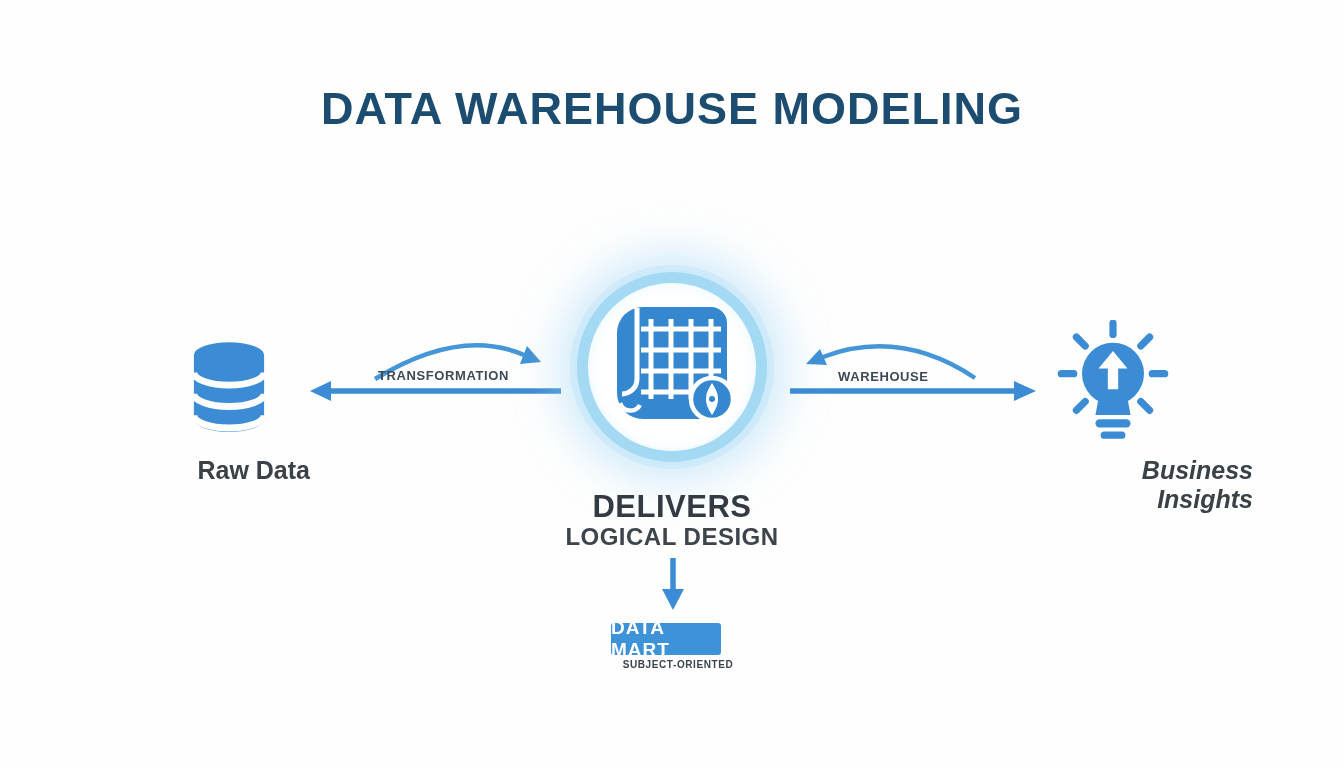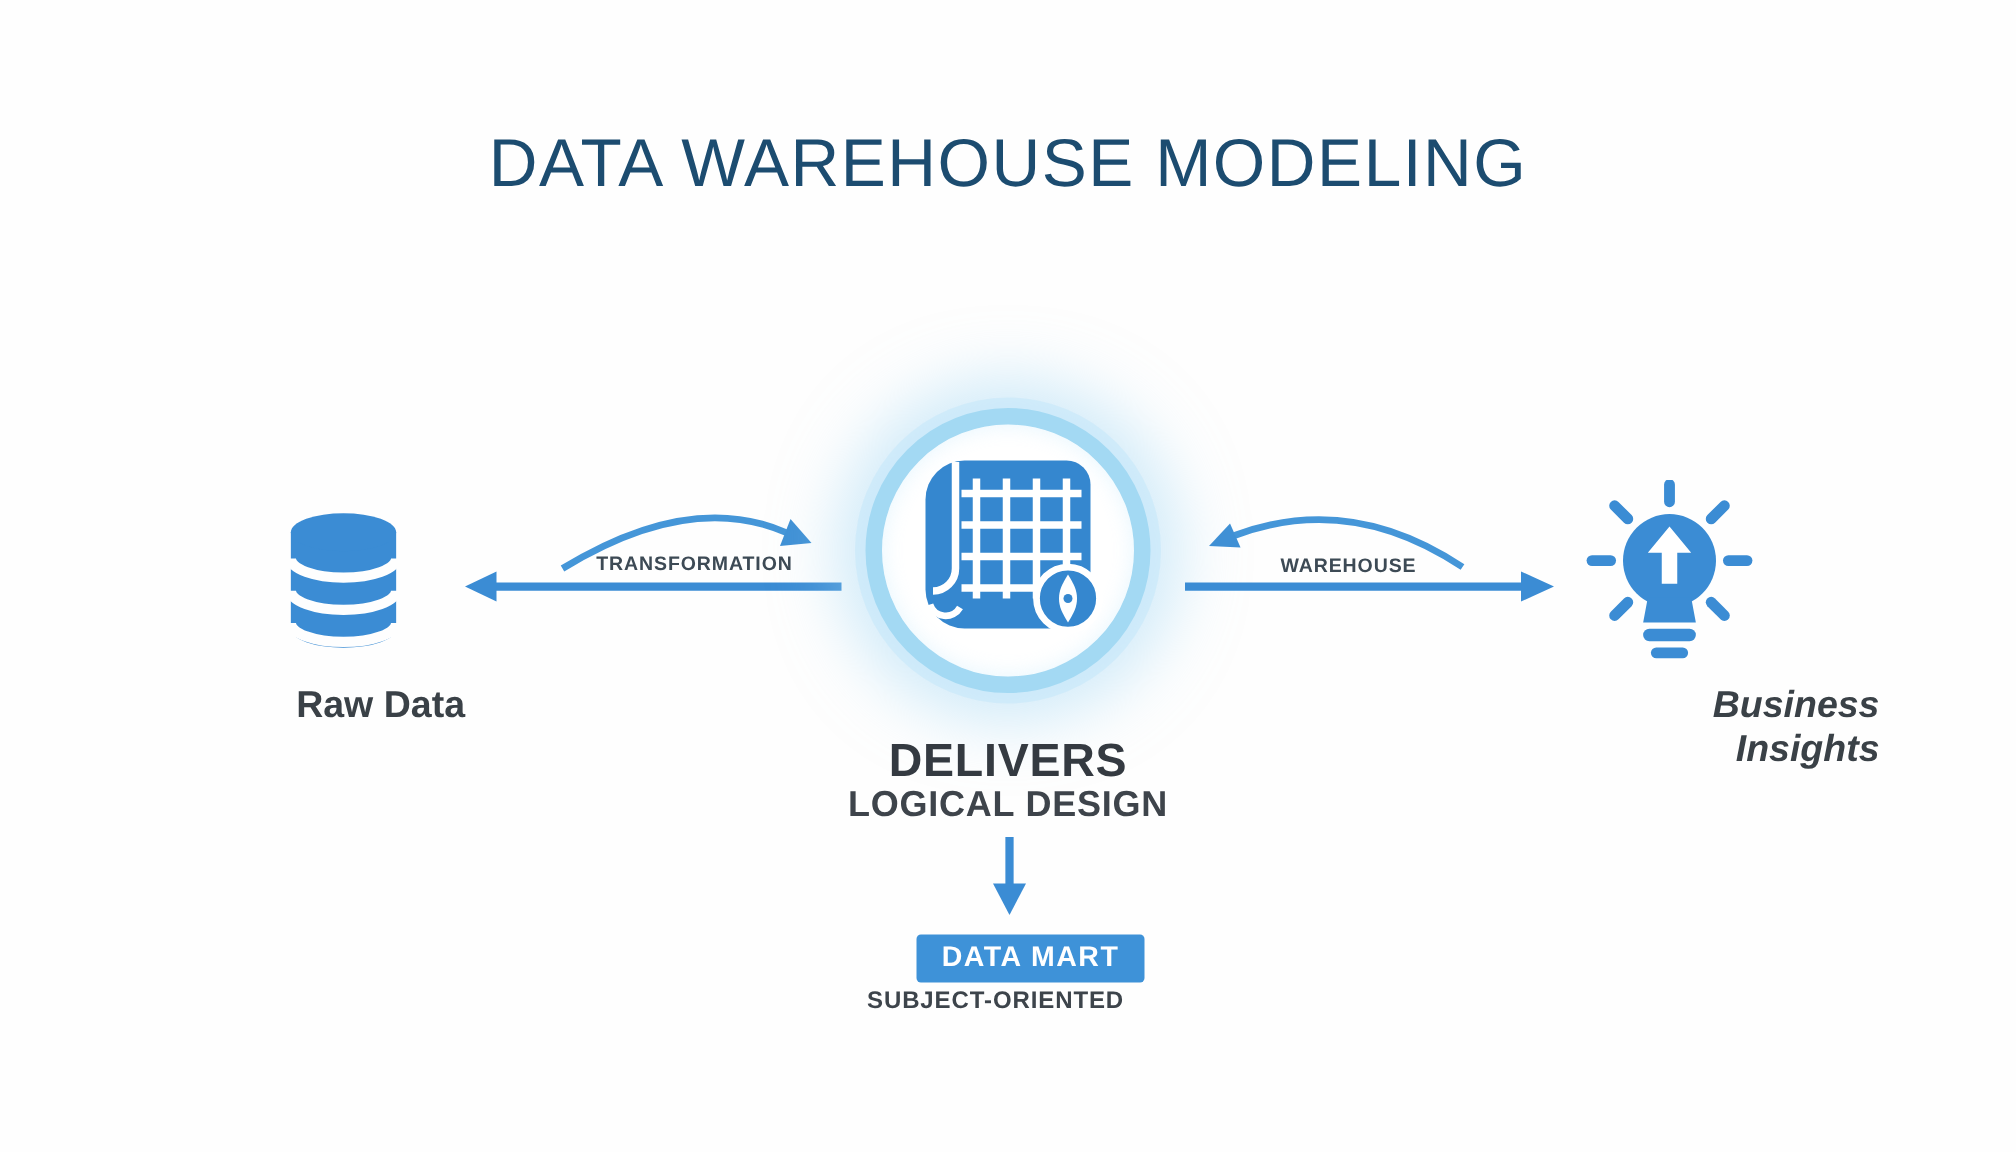--- a/index.html
+++ b/index.html
@@ -3,55 +3,55 @@
 <meta charset="utf-8">
 <style>
   html,body{margin:0;padding:0;background:#ffffff;}
   .stage{
     position:relative;width:1344px;height:768px;overflow:hidden;
     background:#fefefe;font-family:"Liberation Sans",sans-serif;
   }
   .abs{position:absolute;}
   .page-title{
     top:83px;left:0;width:1344px;text-align:center;
-    font-size:45px;font-weight:400;letter-spacing:1px;color:#1c4c70;
+    font-size:45px;font-weight:700;letter-spacing:1px;color:#1c4c70;
   }
   .node-label{
     text-align:right;font-size:25px;font-weight:600;color:#3a4147;
   }
   .connector-label{
-    text-align:center;font-size:13px;font-weight:700;color:#3d4a55;
+    font-size:13px;font-weight:700;color:#3d4a55;
     letter-spacing:0.6px;z-index:5;
   }
   .circle-node{
     left:577px;top:272px;width:168px;height:168px;border-radius:50%;
     background:#ffffff;border:11px solid #a3d9f3;
     box-shadow:0 0 0 7px rgba(190,228,250,.45),
                0 0 42px 20px rgba(166,217,246,.5),
                inset 0 0 14px rgba(200,235,252,.45);
     display:flex;align-items:center;justify-content:center;
   }
   .center-heading{
     left:472px;top:489px;width:400px;text-align:center;
     font-size:31px;font-weight:800;letter-spacing:0.5px;color:#343a41;
   }
   .center-subheading{
     left:472px;top:523px;width:400px;text-align:center;
     font-size:24px;font-weight:700;letter-spacing:0.5px;color:#3e444b;
   }
   .data-mart-box{
-    left:611px;top:623px;width:152px;height:32px;background:#3e92d8;
+    left:611px;top:623px;width:110px;height:32px;background:#3e92d8;
     border-radius:3px;display:flex;align-items:center;justify-content:center;
   }
   .data-mart-box span{
     color:#ffffff;font-size:19px;font-weight:800;letter-spacing:1px;
   }
   .data-mart-sub{
-    left:578px;top:659px;width:200px;
-    font-size:16px;font-weight:700;letter-spacing:0.6px;color:#3d444b;
+    left:578px;top:659px;width:200px;text-align:center;
+    font-size:10px;font-weight:700;letter-spacing:0.6px;color:#3d444b;
   }
 </style>
 </head>
 <body>
 
 <div class="stage">
 
   <div class="abs page-title">DATA WAREHOUSE MODELING</div>
 
   <svg class="abs" style="left:190px;top:338px;" width="78" height="100" viewBox="0 0 80 100">

